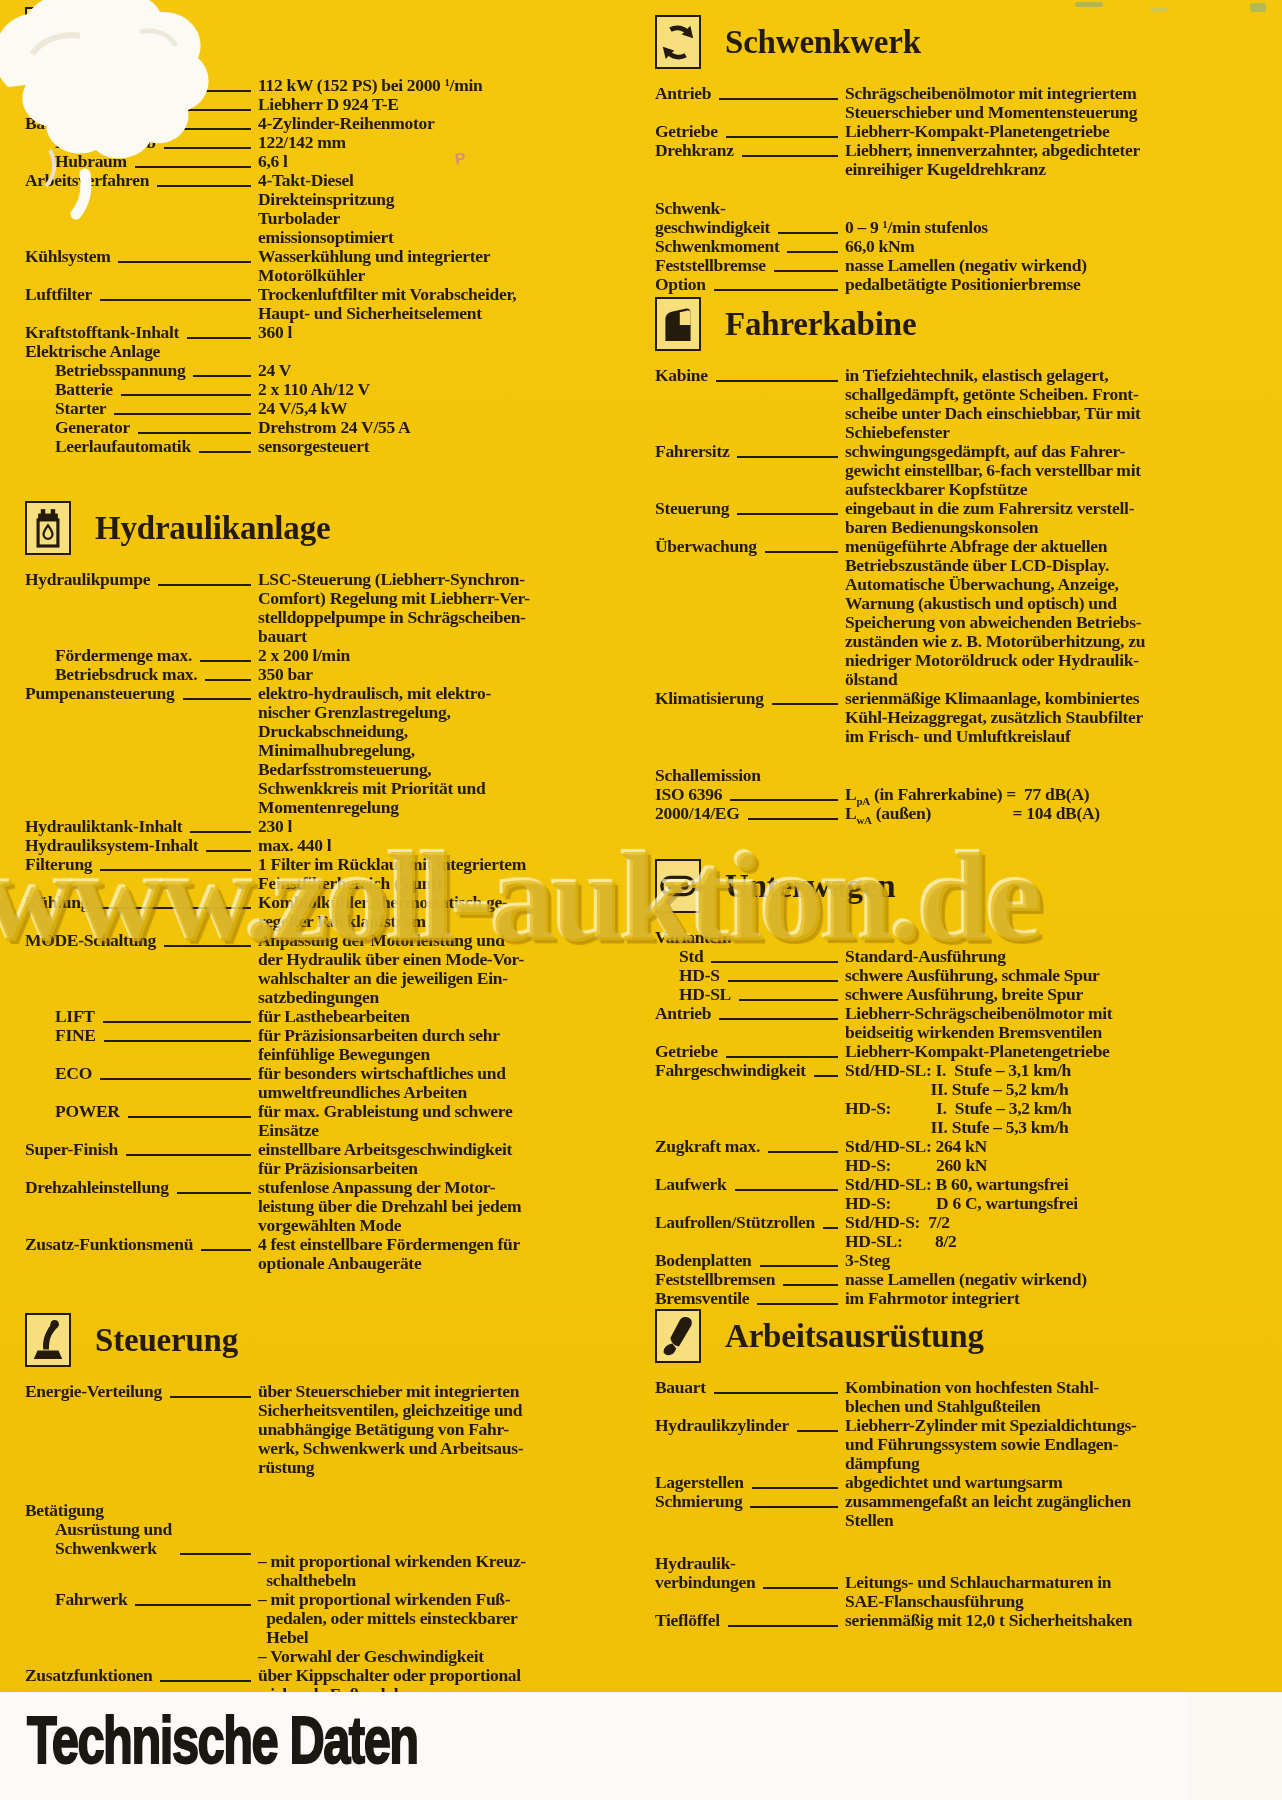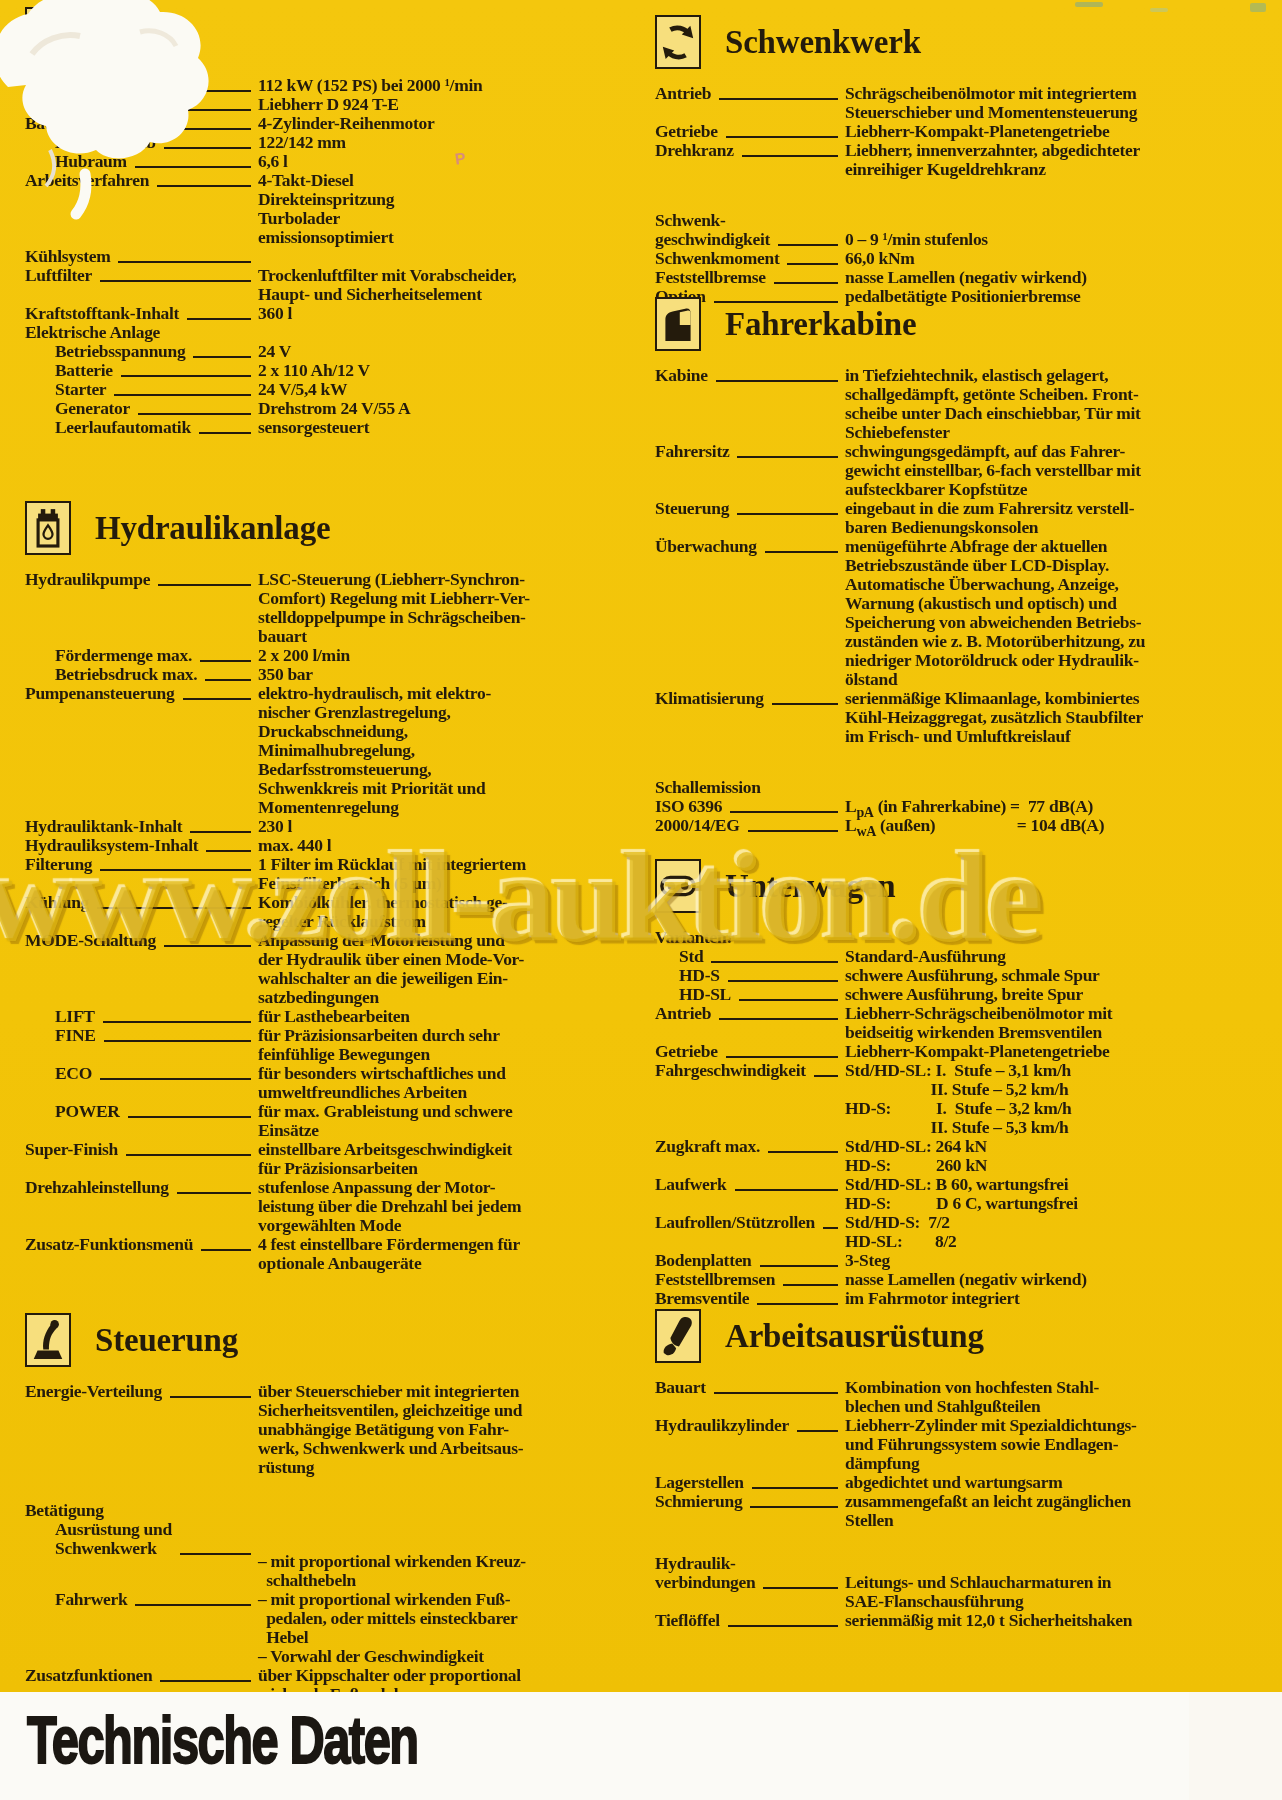--- a/index.html
+++ b/index.html
@@ -32,30 +32,30 @@
   }
   .sec-title{
     font-size:33px;font-weight:bold;color:#241b0c;margin:0;
     letter-spacing:-0.2px;white-space:nowrap;
   }
   .row{
     display:flex;align-items:flex-start;
     font-size:17.5px;line-height:19px;font-weight:bold;color:#241b0c;
     letter-spacing:-0.3px;
   }
-  .row.gap{margin-top:32px}
+  .row.gap{margin-top:20px}
   .row.gap2{margin-top:24px}
   .lblzone{width:233px;flex:none;display:flex;align-items:flex-end;box-sizing:border-box;align-self:flex-start;}
   #col1 .lblzone{width:190px}
   .row.indent .lblzone{padding-left:30px}
   #col1 .row.indent .lblzone{padding-left:24px}
   .lbl{flex:0 0 auto;}
   .leader{flex:1 1 8px;min-width:8px;border-bottom:2px solid #241b0c;margin:0 7px 3px 8px;height:1px;}
   .val{flex:1;}
-  .val sub,.lbl sub{font-size:14px;line-height:0;}
+  .val sub,.lbl sub{font-size:11px;line-height:0;}
   
   .watermark{
     position:absolute;left:-18px;top:822px;width:1320px;z-index:5;
     font-family:"Liberation Serif",serif;font-weight:bold;
     font-size:130px;letter-spacing:-4px;white-space:nowrap;
     color:rgba(226,186,20,0.72);
     text-shadow:3px 3px 1px rgba(128,86,4,0.38), -3px -3px 1px rgba(255,246,205,0.75), 0 0 2px rgba(110,72,0,0.25);
     pointer-events:none;transform:scaleY(0.98);
   }
   
@@ -134,20 +134,21 @@
             <span class="lbl">Arbeitsverfahren</span>
             <span class="leader"></span>
           </div>
           <div class="val">4-Takt-Diesel<br>Direkteinspritzung<br>Turbolader<br>emissionsoptimiert</div>
         </div>
         <div class="row">
           <div class="lblzone">
             <span class="lbl">Kühlsystem</span>
             <span class="leader"></span>
           </div>
+          <div class="val">Wasserkühlung und integrierter<br>Motorölkühler</div>
         </div>
         <div class="row">
           <div class="lblzone">
             <span class="lbl">Luftfilter</span>
             <span class="leader"></span>
           </div>
           <div class="val">Trockenluftfilter mit Vorabscheider,<br>Haupt- und Sicherheitselement</div>
         </div>
         <div class="row">
           <div class="lblzone">

